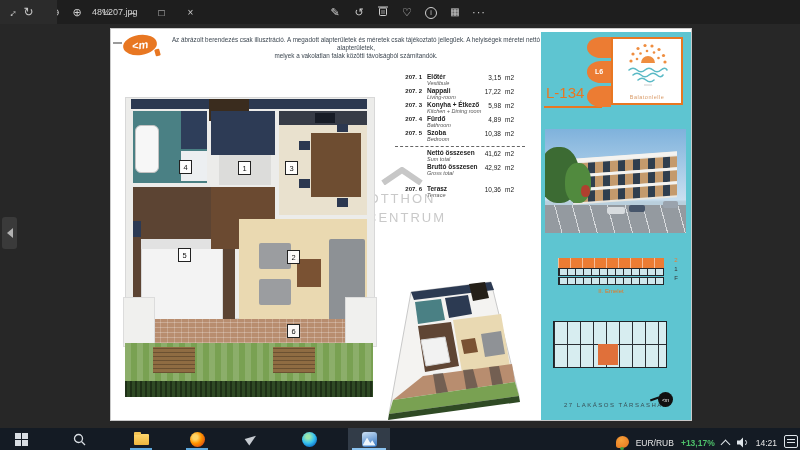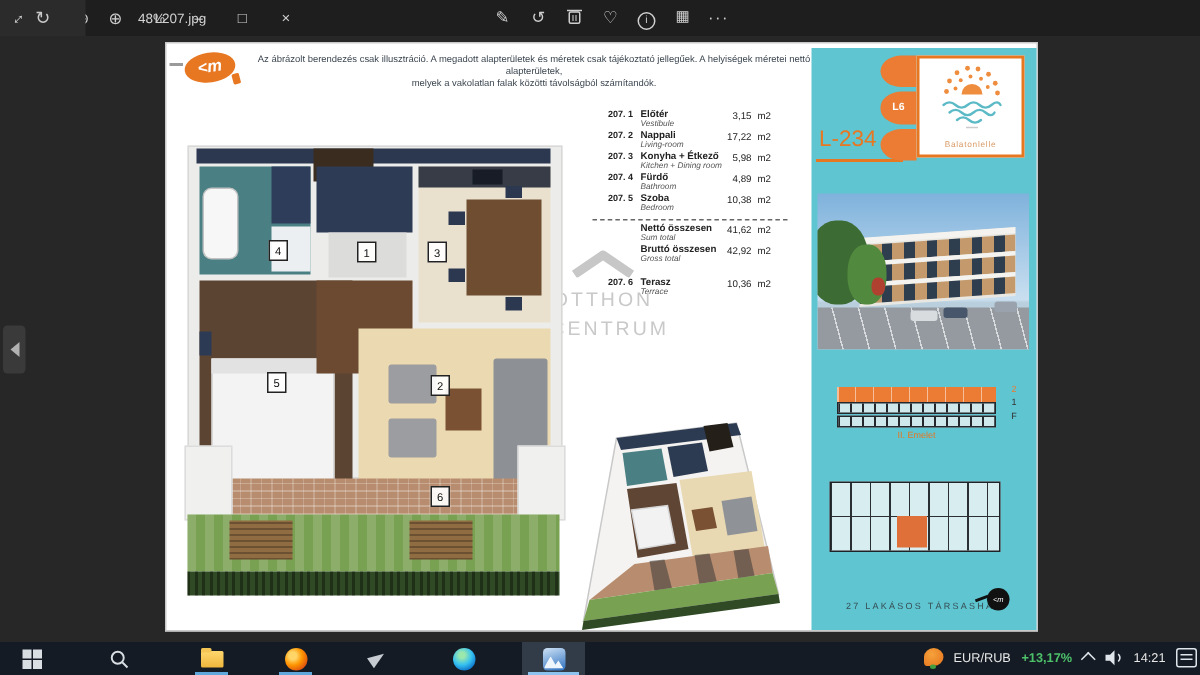--- a/index.html
+++ b/index.html
@@ -84,21 +84,21 @@
   .underl{position:absolute;bottom:0;left:4px;width:22px;height:2px;background:#5fa8dc;}
   .winlogo{display:grid;grid-template-columns:6px 6px;grid-template-rows:6px 6px;gap:1px;}
   .winlogo span{background:#d9dee3;}
   .folder{width:15px;height:11px;background:linear-gradient(#ffd76e,#eeb63d);border-radius:1px;position:relative;}
   .folder:before{content:"";position:absolute;left:0;top:-2px;width:7px;height:3px;background:#f4c455;border-radius:1px 1px 0 0;}
   .ffx{width:15px;height:15px;border-radius:50%;background:radial-gradient(circle at 35% 35%,#ffd567 0 18%,#ff9500 45%,#e1570f 75%,#b54109 95%);}
   .edge{width:15px;height:15px;border-radius:50%;background:radial-gradient(circle at 40% 32%,#9be8ad 0 14%,#35c1f1 48%,#0b68c3 82%);}
   .rocket{width:0;height:0;border-left:11px solid #c7ccd2;border-top:4px solid transparent;border-bottom:4px solid transparent;transform:rotate(-35deg);}
   .photosic{width:15px;height:15px;border-radius:3px;background:linear-gradient(160deg,#cfe3f6,#2c6fbe);position:relative;overflow:hidden;}
   .photosic div{position:absolute;left:1px;bottom:1px;width:13px;height:8px;background:#eef5fc;clip-path:polygon(0 100%,35% 0,60% 70%,75% 35%,100% 100%);}
-  .tray{position:absolute;right:2px;top:0;height:20px;display:flex;align-items:center;gap:7px;color:#e6e6e6;font-size:8.5px;}
+  .tray{position:absolute;right:2px;top:0;height:20px;display:flex;align-items:flex-end;gap:7px;color:#e6e6e6;font-size:8.5px;}
   .widgeticon{width:13px;height:12px;background:radial-gradient(circle at 40% 35%,#f6a23b,#e5731d);border-radius:50% 50% 50% 20%;position:relative;}
   .widgeticon:after{content:"";position:absolute;left:4px;bottom:-2px;width:4px;height:3px;background:#3f9e3f;border-radius:50%;}
   .chg{color:#4dc06a;font-weight:bold;}
   .chev{width:6px;height:6px;border-left:1.5px solid #dfe5ea;border-top:1.5px solid #dfe5ea;transform:rotate(45deg);margin-top:3px;}
   .notif{width:12px;height:11px;border:1px solid #dfe5ea;border-radius:2px;position:relative;}
   .notif:before{content:"";position:absolute;left:2px;right:2px;top:3px;height:1px;background:#dfe5ea;box-shadow:0 3px 0 #dfe5ea;}
 </style>
 </head>
 <body>
 
@@ -275,21 +275,21 @@
         <polygon points="50,122 139,110 142,128 20,146" fill="#b88d6f"></polygon>
         <polygon points="60,120 70,119 76,142 64,144" fill="#3a3a3a" opacity=".55"></polygon>
         <polygon points="90,116 100,115 106,138 94,140" fill="#3a3a3a" opacity=".55"></polygon>
         <polygon points="116,113 126,112 131,134 120,136" fill="#3a3a3a" opacity=".55"></polygon>
         <polygon points="20,146 142,128 146,142 16,160" fill="#79a152"></polygon>
         <polygon points="16,160 146,142 147,148 15,166" fill="#2f4a24"></polygon>
       </svg>
     </div>
 
     <div class="abs panel">
-      <div class="abs unitlbl">L-234</div>
+      <div class="abs unitlbl">L-134</div>
       <div class="abs unitline"></div>
       <div class="abs sail">
         <div></div>
         <div>L6</div>
         <div></div>
       </div>
       <div class="abs logobox">
         <svg width="68" height="48" viewBox="0 0 68 48">
           <g fill="#ef8d3f">
             <circle cx="18" cy="22" r="1.6"></circle>

